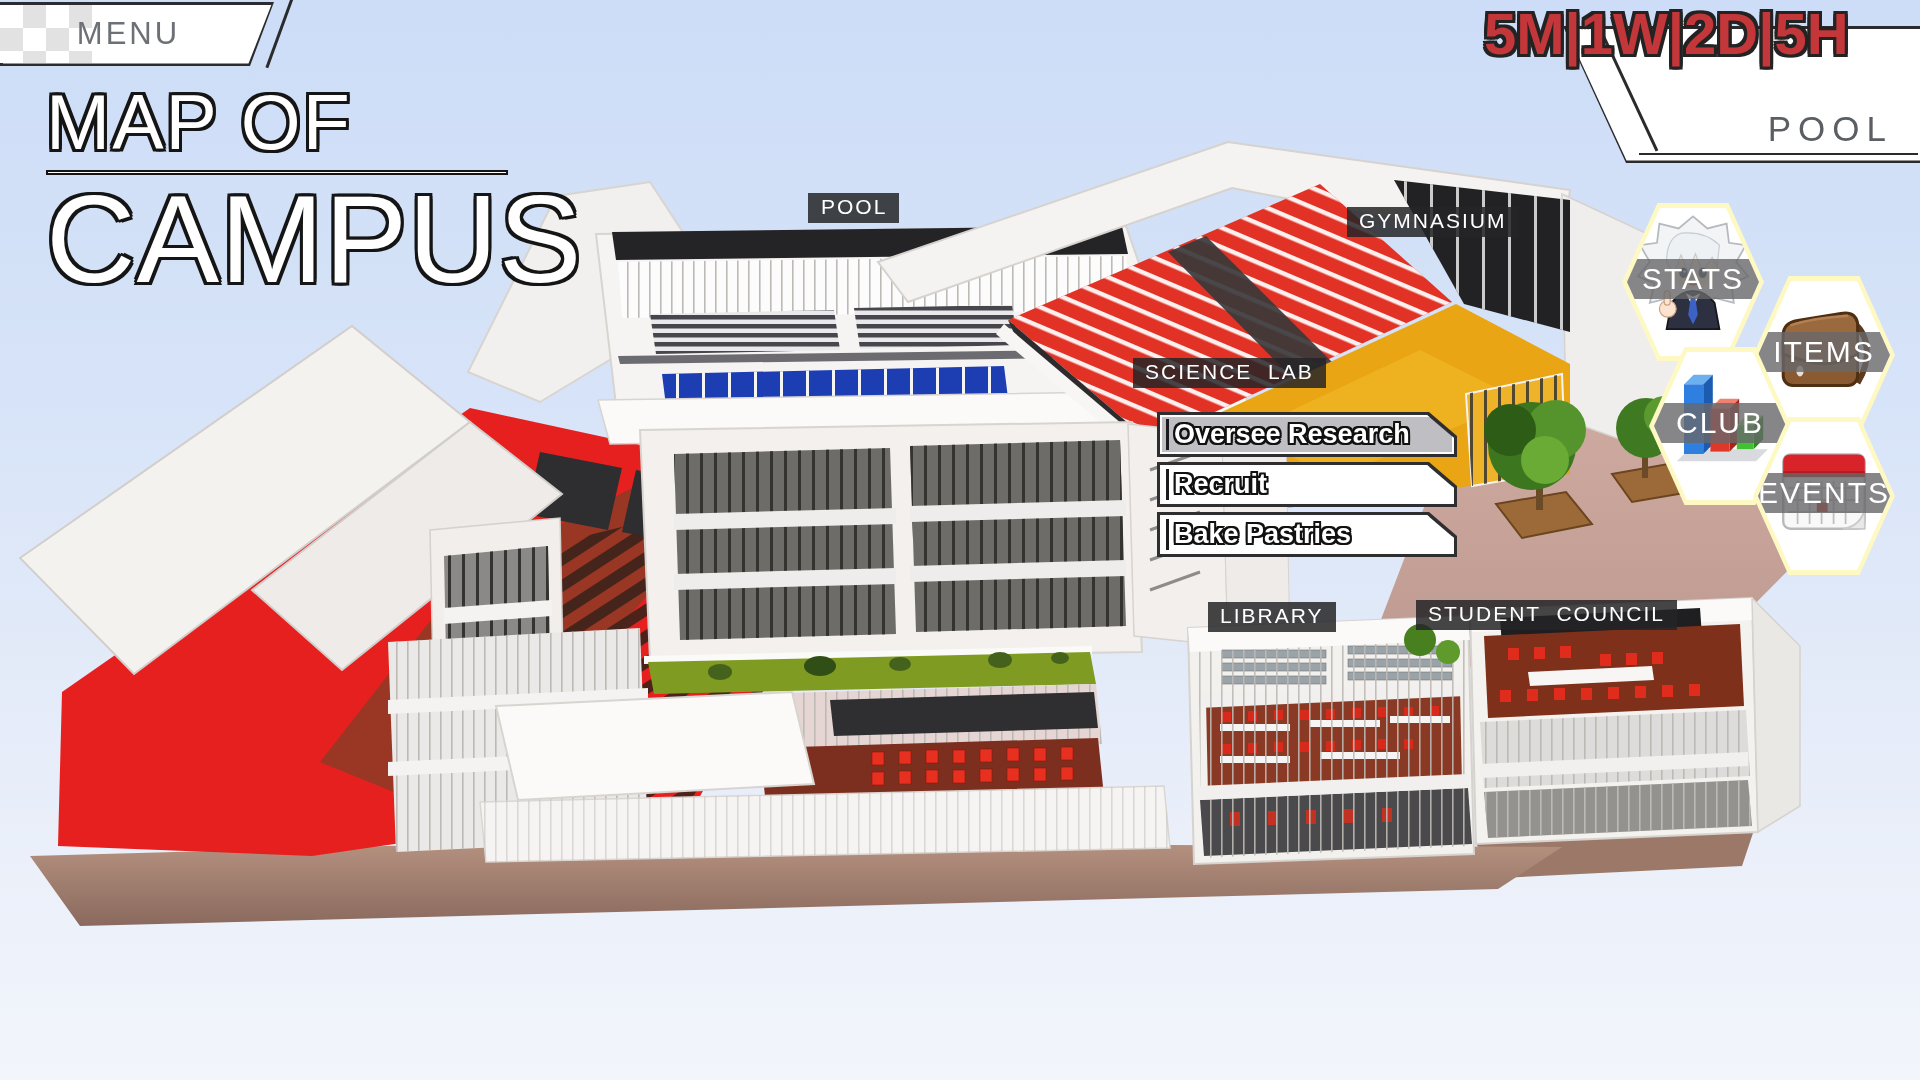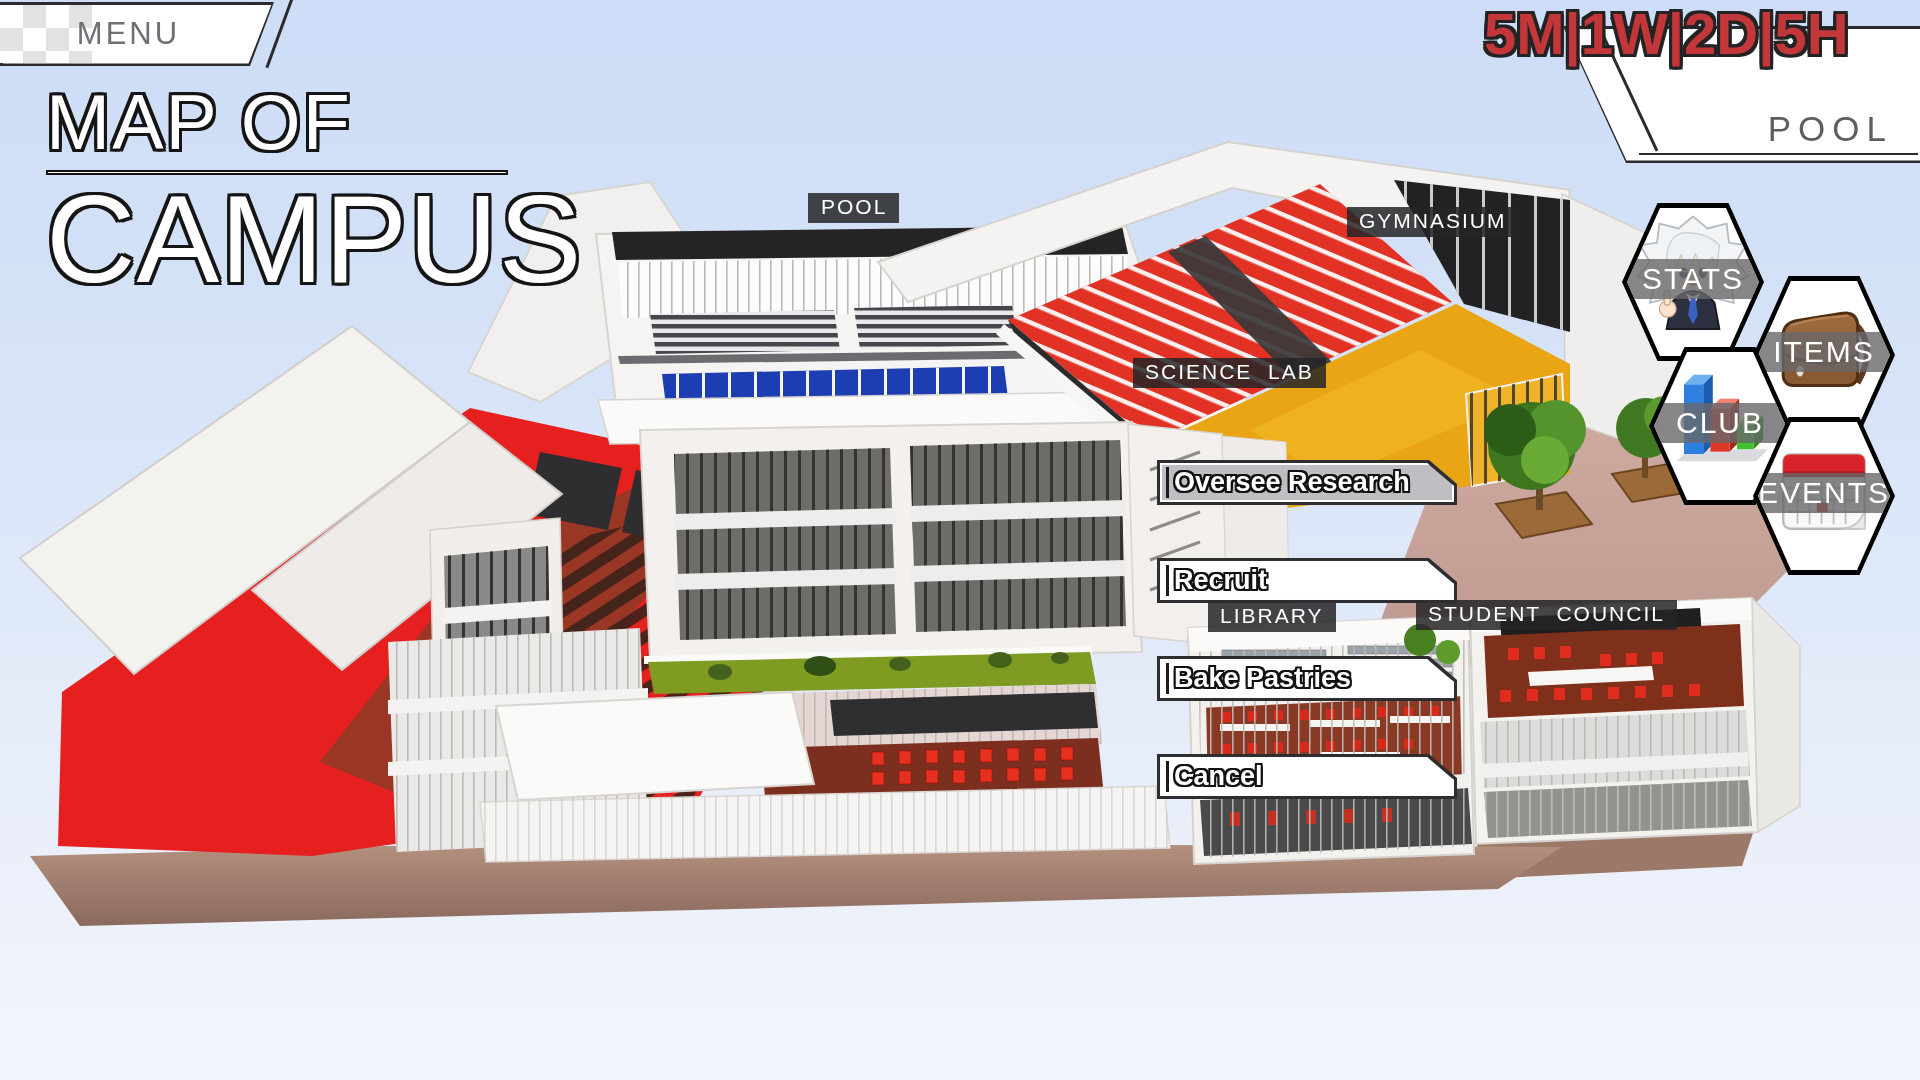--- a/index.html
+++ b/index.html
@@ -70,36 +70,36 @@
     font-size:21px; letter-spacing:2px; padding:2px 12px 4px; white-space:pre; cursor:pointer;
   }
   .lbl-pool { left:808px; top:193px;padding-left:13px; }
   .lbl-gym { left:1347px; top:207px; }
   .lbl-sci { left:1133px; top:358px; }
   .lbl-lib { left:1208px; top:602px; }
   .lbl-stu { left:1416px; top:600px; }
 
   
   .action-menu { left:1157px; top:412px; z-index:4; display:flex; flex-direction:column; gap:5px; }
-  .menu-item { position:relative; width:300px; height:45px; cursor:pointer;margin-top:48px; }
+  .menu-item { position:relative; width:300px; height:45px; cursor:pointer; }
   .menu-item .mi-outer { position:absolute; inset:0; background:#2e2e30;
     clip-path:polygon(0 0,calc(100% - 28px) 0,100% 24px,100% 100%,0 100%); }
   .menu-item .mi-inner { position:absolute; inset:3px; background:#fff;
     box-shadow:inset 0 0 0 2px #fdfdfd;
     clip-path:polygon(0 0,calc(100% - 27px) 0,100% 23px,100% 100%,0 100%); }
   .menu-item.selected .mi-inner { background:#bfbfc3; }
   .menu-item .mi-tick { position:absolute; left:9px; top:7px; bottom:7px; width:2.5px; background:#1b1b1d; z-index:2; }
   .menu-item .mi-label { position:absolute; left:17px; top:0; height:100%; display:flex; align-items:center;
     font-size:27px; font-weight:bold; color:#fff; z-index:2;
     text-shadow:-2px -2px 0 #111,2px -2px 0 #111,-2px 2px 0 #111,2px 2px 0 #111,
                 -2px 0 0 #111,2px 0 0 #111,0 -2px 0 #111,0 2px 0 #111; }
 
   
   .hex { position:absolute; width:142px; height:158px; z-index:3; cursor:pointer;
-    clip-path:polygon(25% 0,75% 0,100% 50%,75% 100%,25% 100%,0 50%); background:#000000; }
+    clip-path:polygon(25% 0,75% 0,100% 50%,75% 100%,25% 100%,0 50%); background:#fef9c3; }
   .hex-inner { position:absolute; inset:5px; background:#fff; overflow:hidden;
     clip-path:polygon(25% 0,75% 0,100% 50%,75% 100%,25% 100%,0 50%); }
   .hex-stats { left:1622px; top:203px; }
   .hex-items { left:1753px; top:276px; }
   .hex-club  { left:1649px; top:347px; }
   .hex-events{ left:1753px; top:417px;text-align:center; }
   .hex-band { position:absolute; left:-4px; right:-4px; top:51px; height:40px;
     background:rgba(104,104,106,0.80); display:flex; align-items:center; justify-content:center;
     z-index:2; }
   .hex-band span { color:#fff; font-size:30px; letter-spacing:2px; }
@@ -397,26 +397,20 @@
     <div class="mi-inner"></div>
     <div class="mi-tick"></div>
     <div class="mi-label">Recruit</div>
   </div>
   <div class="menu-item">
     <div class="mi-outer"></div>
     <div class="mi-inner"></div>
     <div class="mi-tick"></div>
     <div class="mi-label">Bake Pastries</div>
   </div>
-  <div class="menu-item">
-    <div class="mi-outer"></div>
-    <div class="mi-inner"></div>
-    <div class="mi-tick"></div>
-    <div class="mi-label">Cancel</div>
-  </div>
 </div>
 
 <div class="hex hex-stats">
   <div class="hex-inner">
     <svg class="hex-icon" viewBox="0 0 100 100">
       <polygon points="50,2 62,12 78,8 80,24 94,26 86,40 96,52 82,58 84,74 68,70 60,84 50,74 38,86 30,70 14,74 18,58 4,52 14,40 6,26 20,24 22,8 38,12" fill="#f2f4f6" stroke="#b4bac0" stroke-width="1.5"></polygon>
       <path d="M28,96 L32,74 Q40,64 50,64 Q60,64 68,74 L72,96 Z" fill="#2c3040" stroke="#15171d" stroke-width="1.5"></path>
       <polygon points="44,66 50,78 56,66 50,69" fill="#f4f4f2"></polygon>
       <polygon points="48,70 52,70 54,84 50,92 46,84" fill="#3b62c4"></polygon>
       <ellipse cx="50" cy="44" rx="20" ry="18" fill="#fbe3cf"></ellipse>

